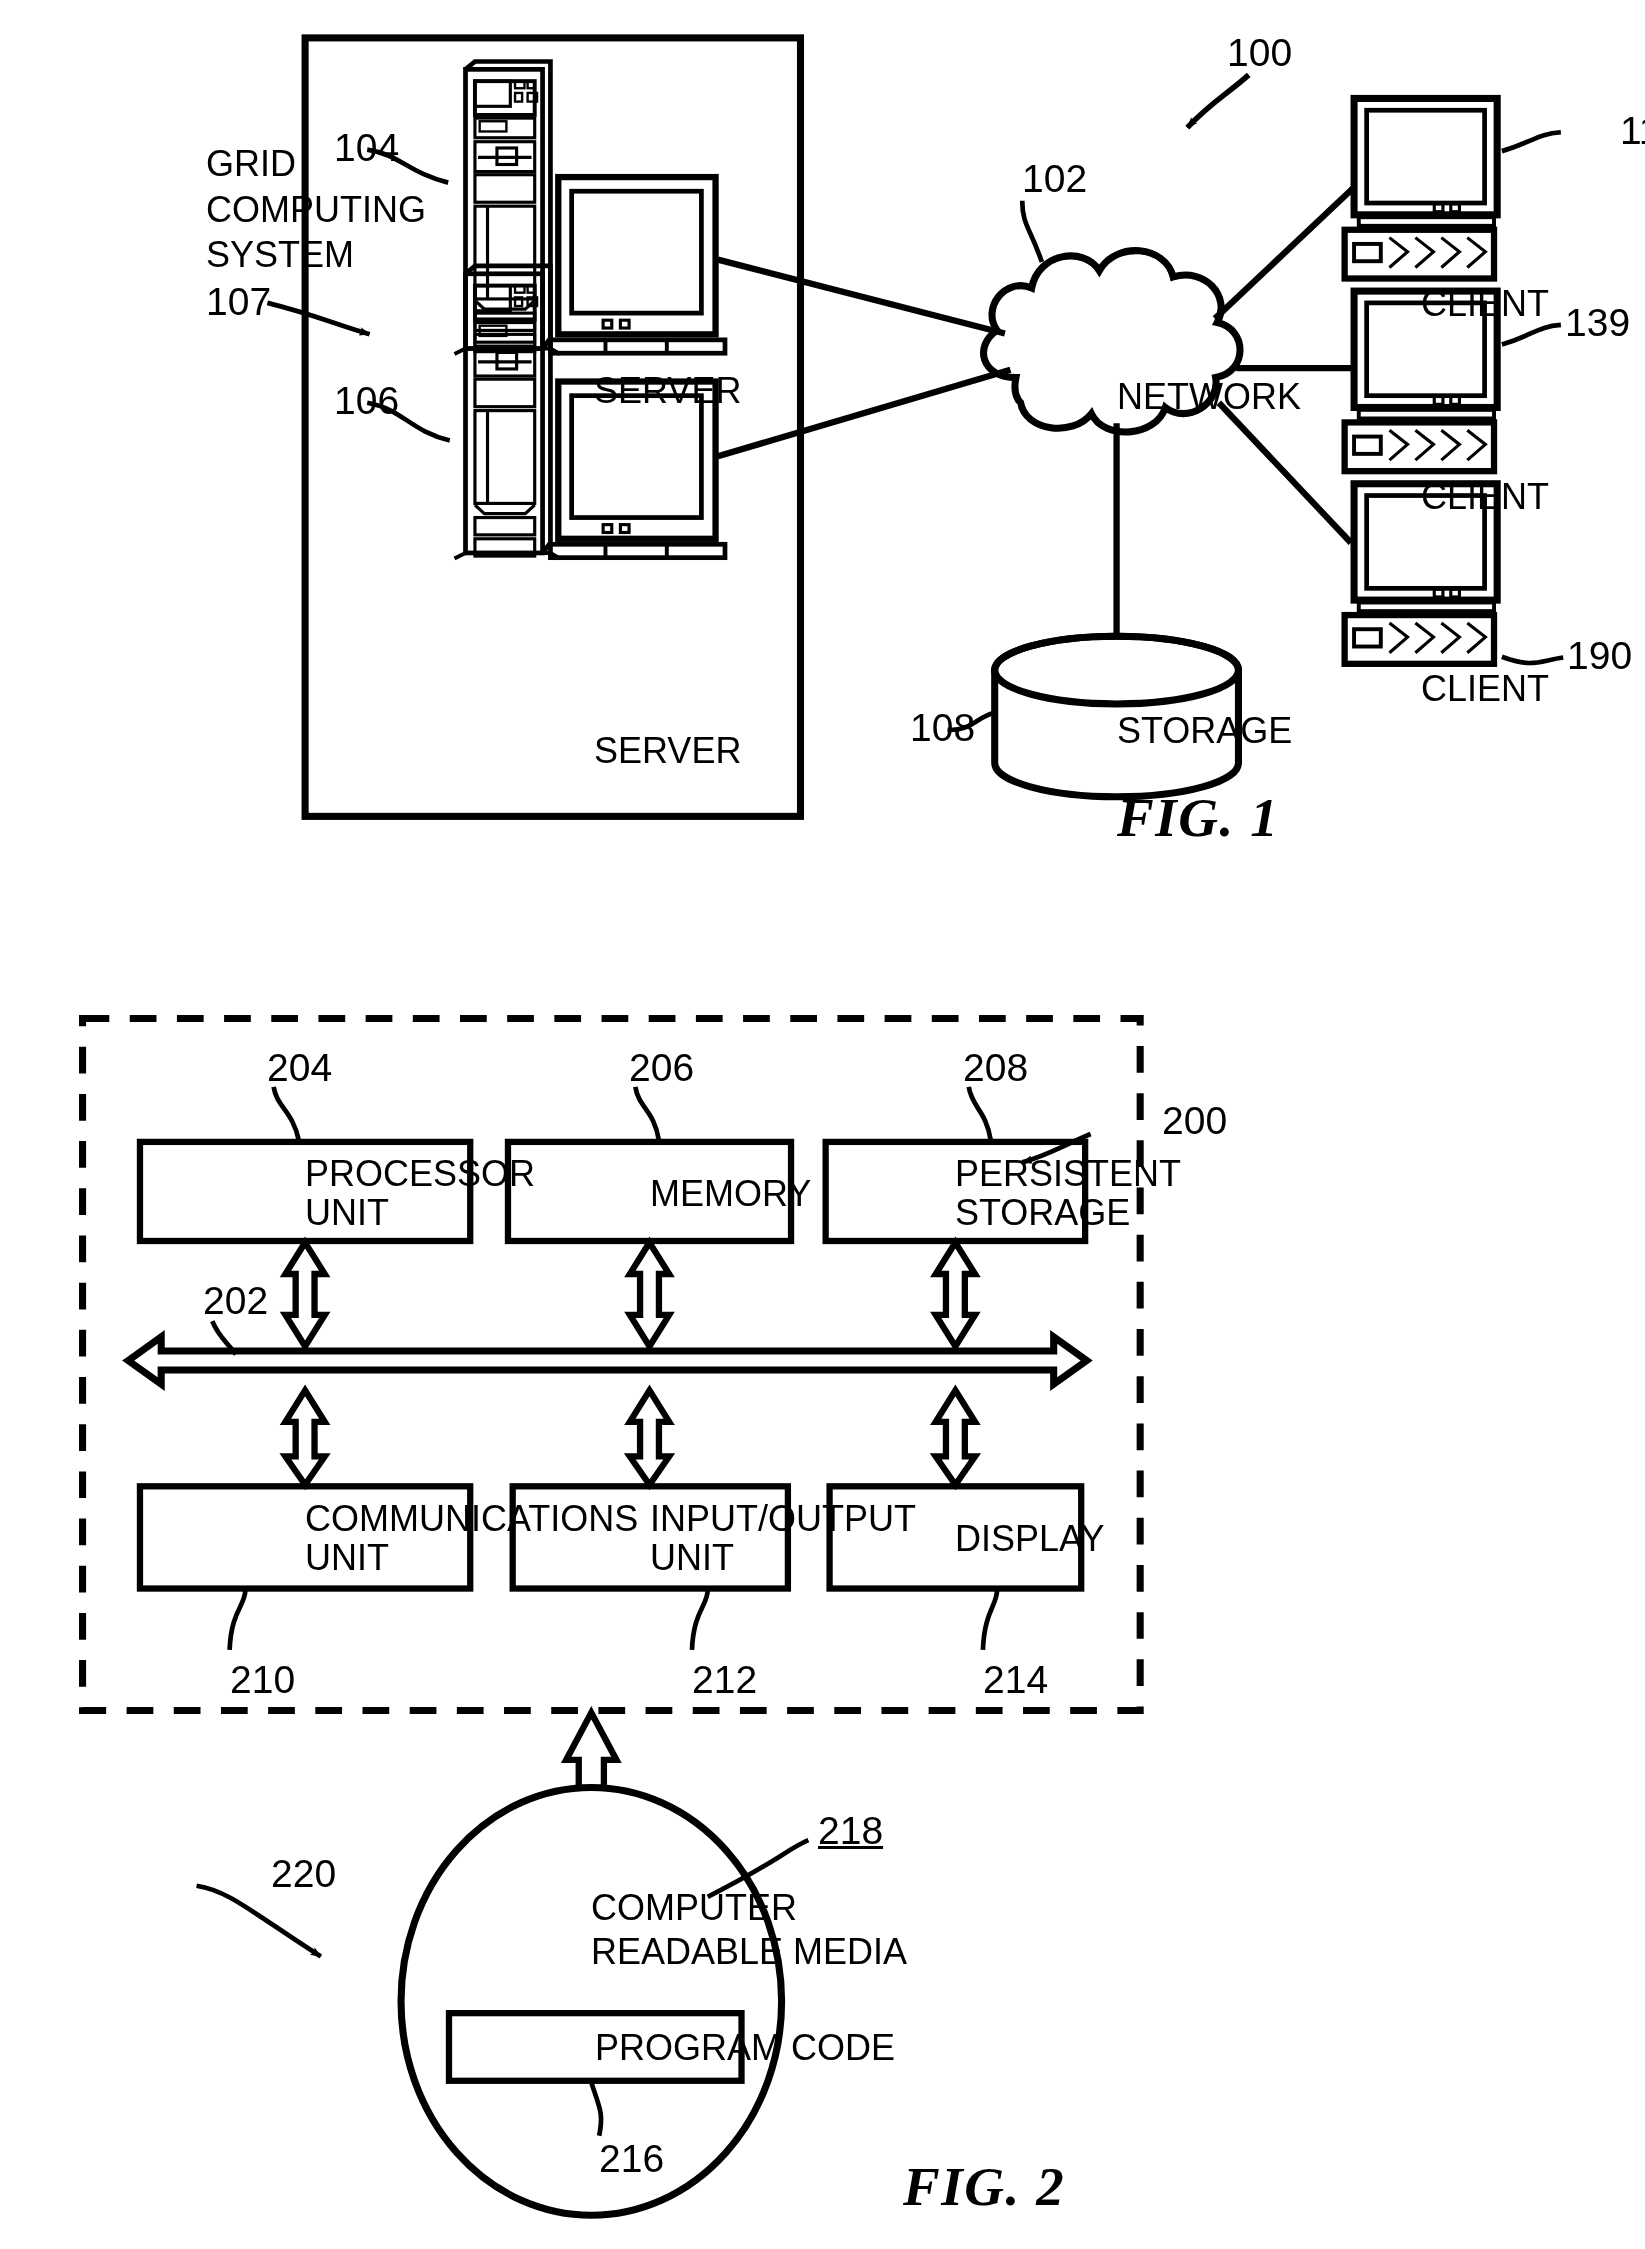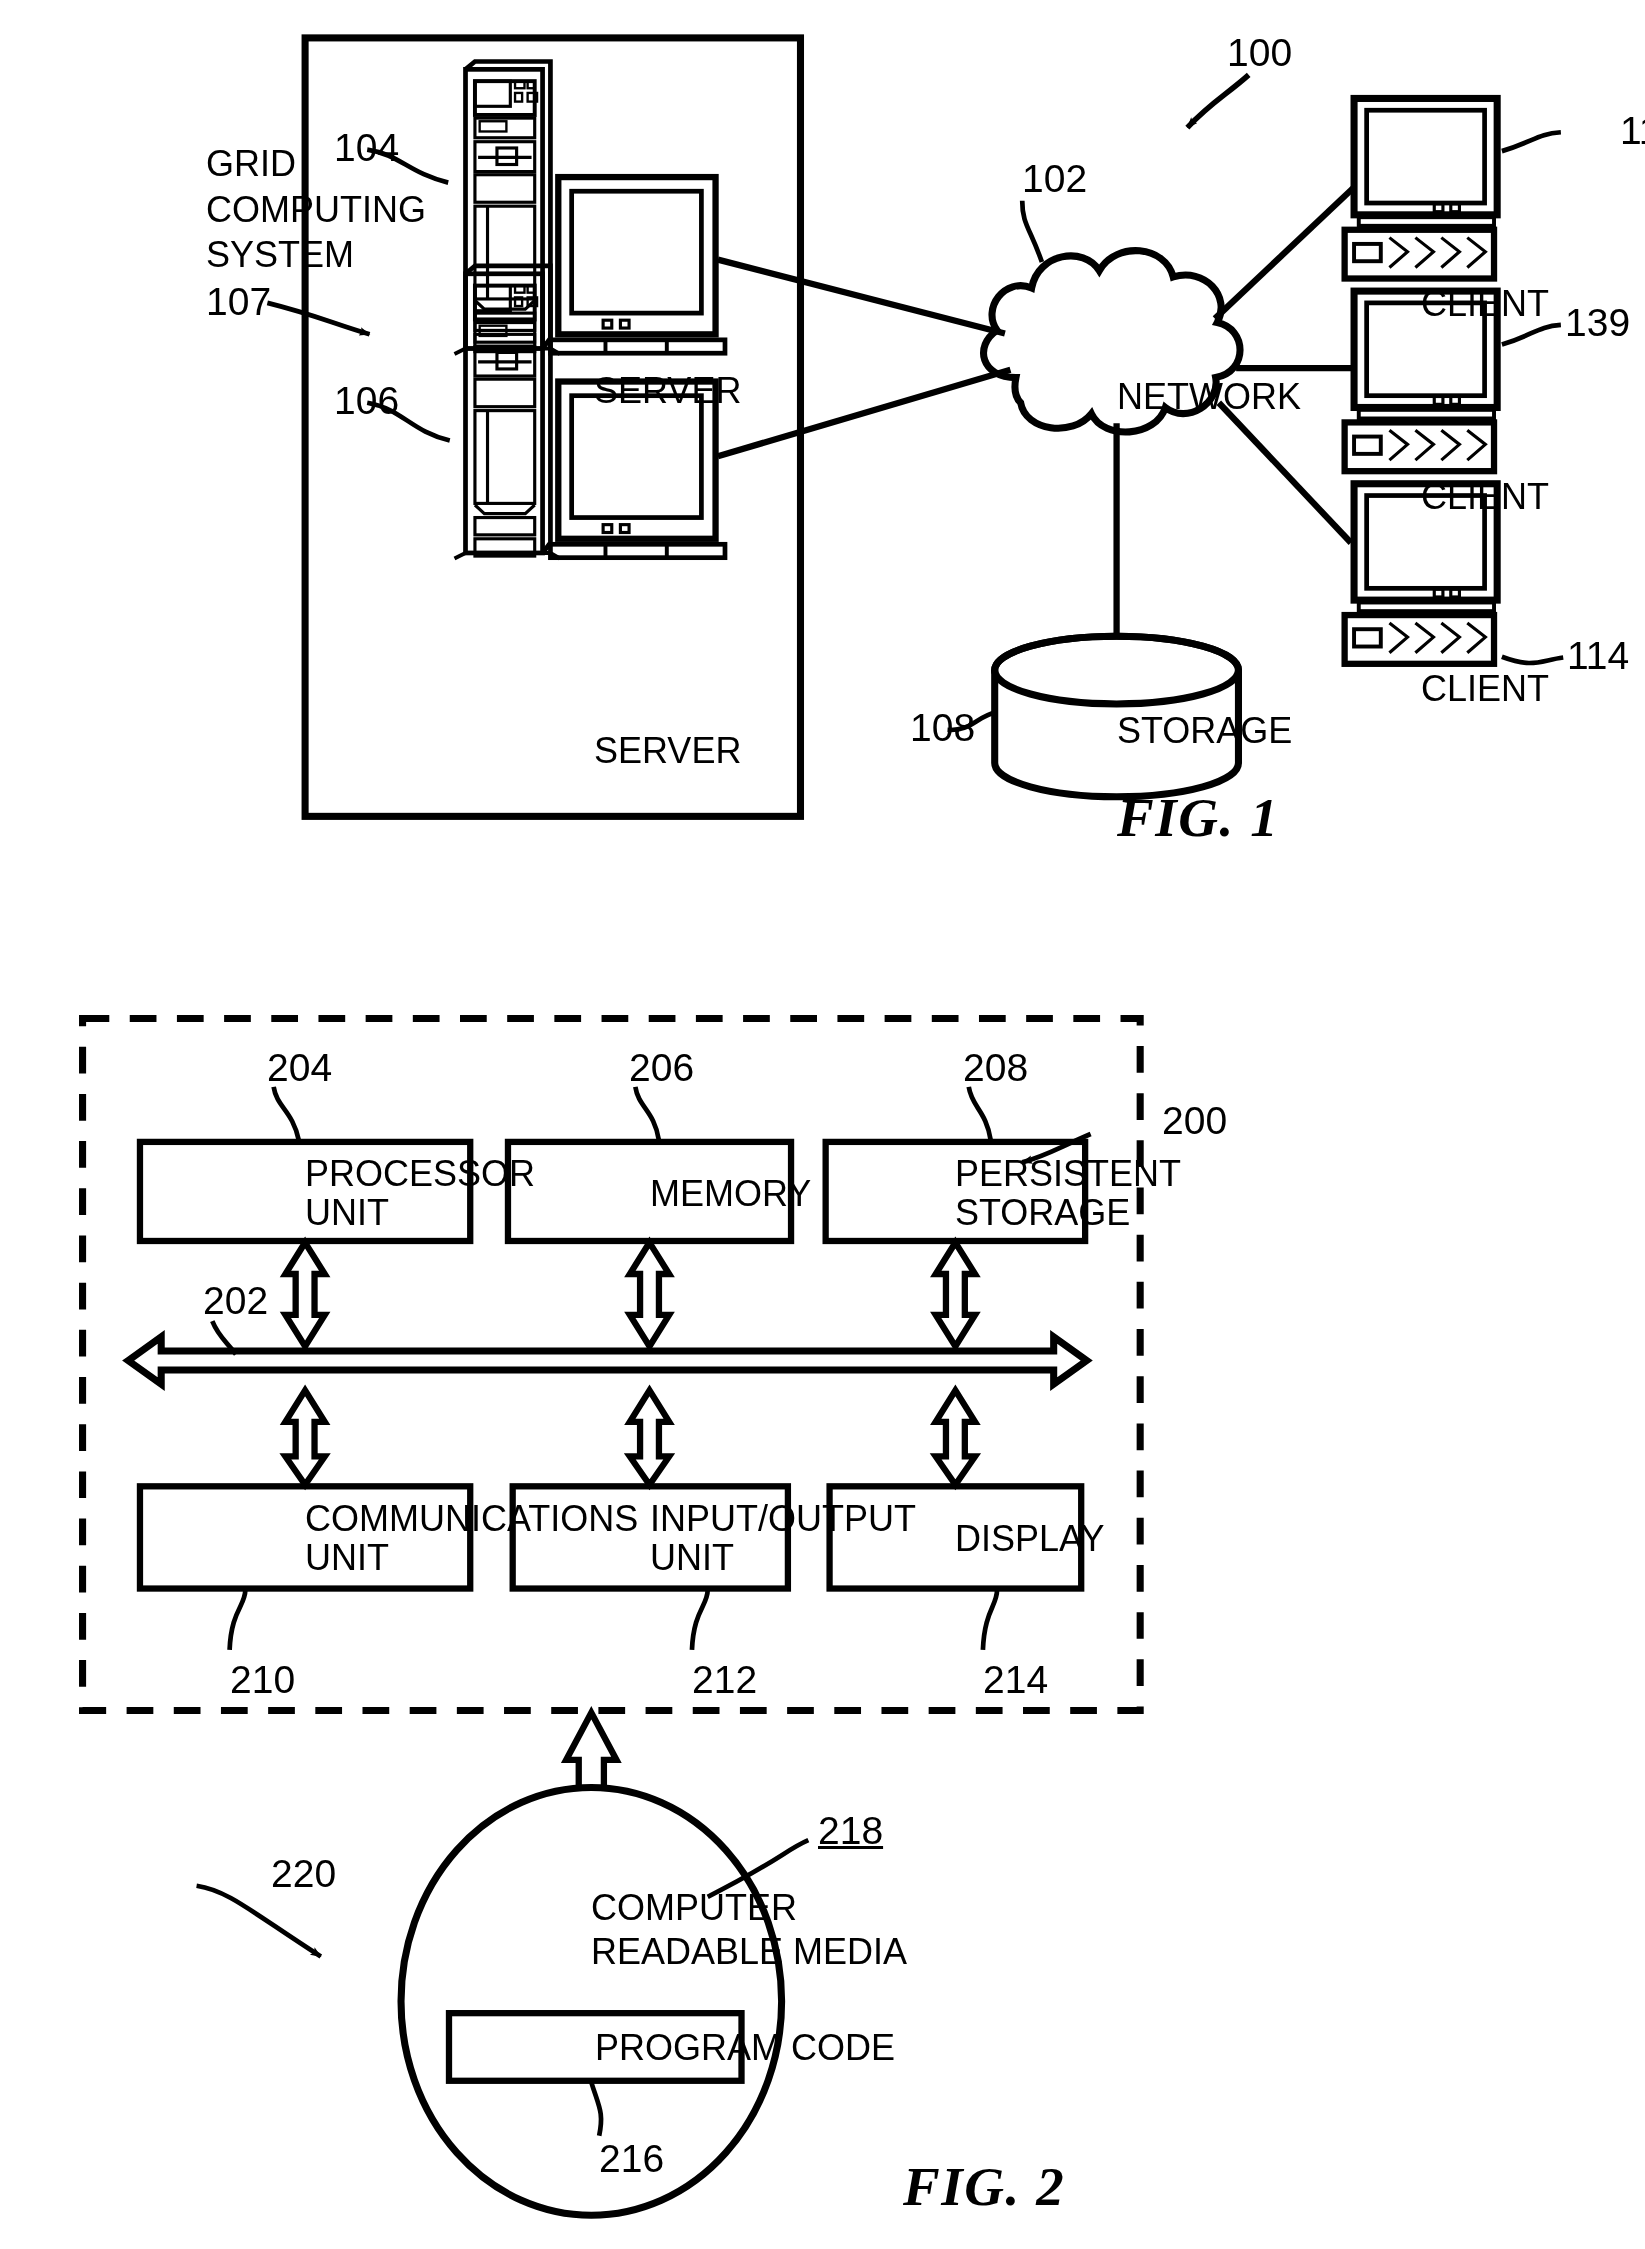--- a/index.html
+++ b/index.html
@@ -247,21 +247,21 @@
 
   <div class="lbl ref ctr" style="left:910px;top:706px;width:0;">108</div>
   <div class="lbl cap ctr" style="left:1117px;top:710px;width:0;">STORAGE</div>
 
   <div class="lbl ref" style="left:1620px;top:109px;">110</div>
   <div class="lbl cap ctr" style="left:1421px;top:283px;width:0;">CLIENT</div>
 
   <div class="lbl ref" style="left:1565px;top:301px;">139</div>
   <div class="lbl cap ctr" style="left:1421px;top:476px;width:0;">CLIENT</div>
 
-  <div class="lbl ref" style="left:1567px;top:634px;">114</div>
+  <div class="lbl ref" style="left:1567px;top:634px;">190</div>
   <div class="lbl cap ctr" style="left:1421px;top:668px;width:0;">CLIENT</div>
 
   <div class="lbl ref" style="left:1227px;top:31px;">100</div>
 
   <div class="lbl figlabel ctr" style="left:1117px;top:786px;width:0;">FIG. 1</div>
 
   <div class="lbl ref ctr" style="left:267px;top:1046px;width:0;">204</div>
   <div class="lbl boxtxt ctr" style="left:305px;top:1153px;width:0;">PROCESSOR</div>
   <div class="lbl boxtxt ctr" style="left:305px;top:1192px;width:0;">UNIT</div>
 

